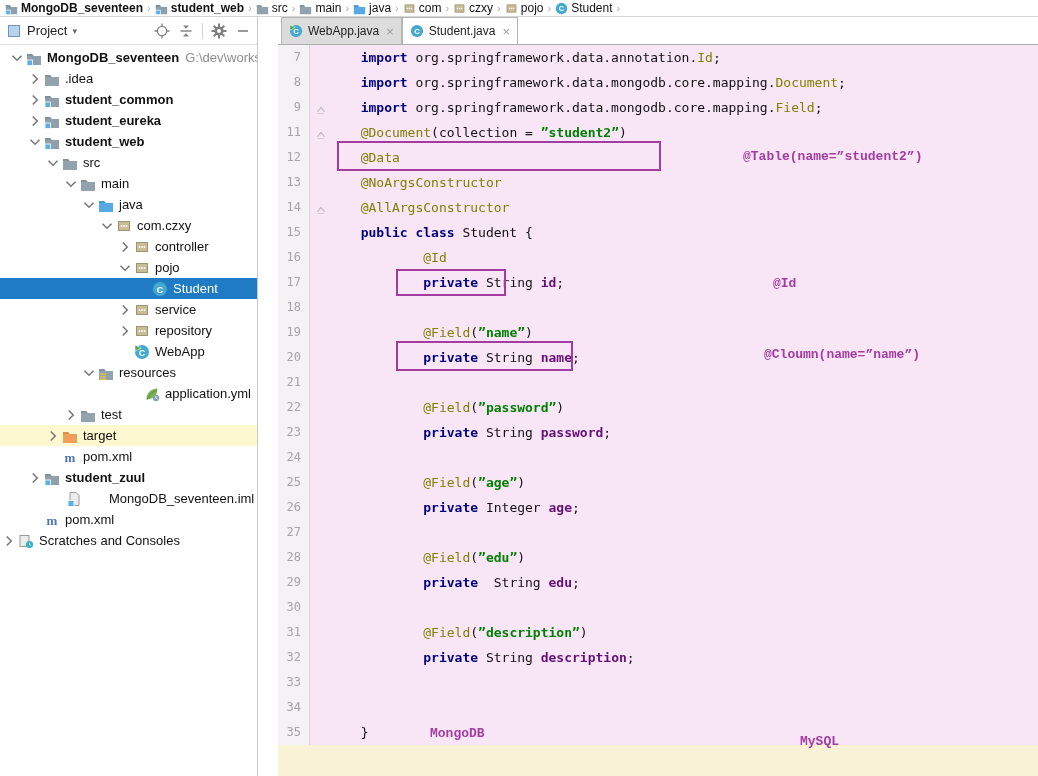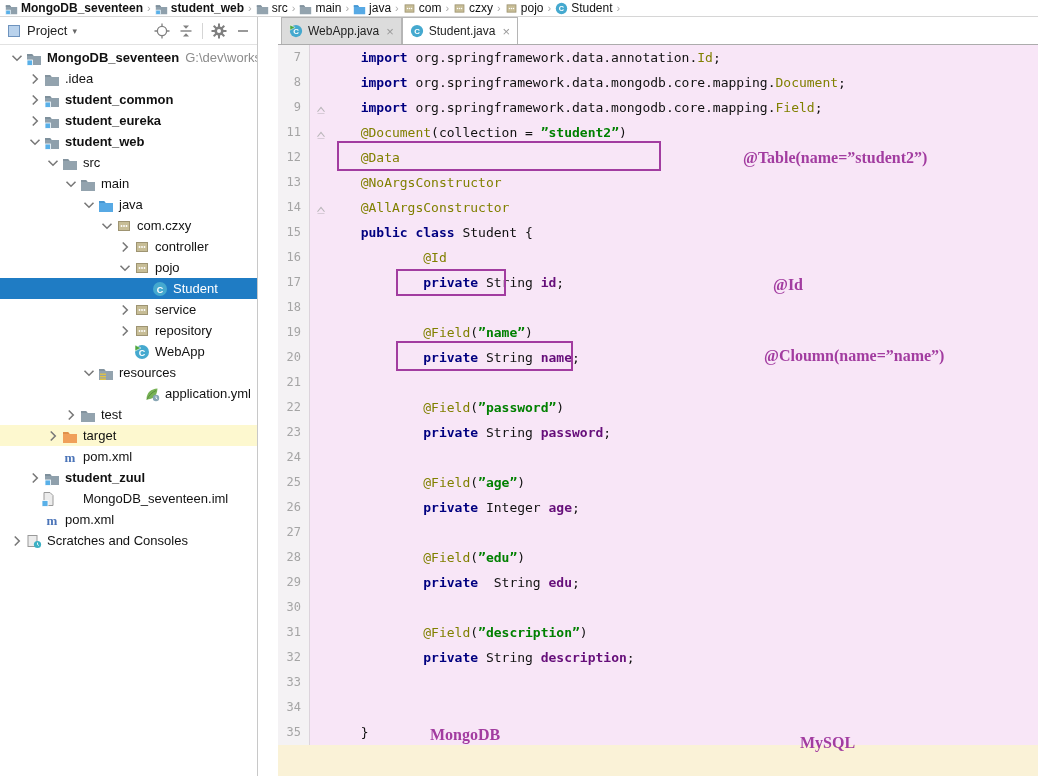--- a/index.html
+++ b/index.html
@@ -61,22 +61,22 @@
   .kw{color:var(--kw);font-weight:bold;}
   .ann{color:var(--ann);}
   .cls{color:var(--ann);}
   .str{color:var(--str);font-weight:bold;}
   .fld{color:var(--fld);font-weight:bold;}
   .pln{color:#111;}
 
   
   .overlays{position:absolute;top:28px;left:0;right:0;bottom:0;pointer-events:none;}
   .obox{position:absolute;border:2px solid var(--accent);}
-  .olabel{position:absolute;color:var(--accent);font-weight:bold;font-size:16px;
-    font-family:Liberation Serif, serif;white-space:pre;}
+  .olabel{position:absolute;color:var(--accent);font-weight:bold;font-size:13px;
+    font-family:Liberation Mono, monospace;white-space:pre;}
 
   .icn{display:inline-flex;width:16px;height:16px;}
   .icn svg{width:100%;height:100%;display:block;}
   .bcbar .icn{width:13px;height:13px;}
   .tab .icn{width:14px;height:14px;}
 </style>
 </head>
 <body>
 
 <div class="root">
@@ -537,40 +537,40 @@
           </span>
           <span class="icn">
             <svg viewBox="0 0 16 16">
               <path d="M1 4h5l1.6 2H15v9H1z" fill="#8FA0AC"></path>
               <path d="M1 4h5l1.6 2H1z" fill="#7E909C"></path>
               <rect x="1" y="10" width="5.5" height="5.5" fill="#59B0E8" stroke="#FFF" stroke-width="0.8"></rect>
             </svg>
           </span>
           <span class="lbl b">student_zuul</span>
         </div>
-        <div class="trow" style=" gap: 22px;">
+        <div class="trow" style="padding-left: 26px; gap: 22px;">
           <span class="chev"></span>
           <span class="icn">
             <svg viewBox="0 0 16 16">
               <path d="M4 1.5h6l3 3v10H4z" fill="#ECECEC" stroke="#9A9A9A"></path>
               <rect x="2" y="9.5" width="6" height="6" fill="#59B0E8" stroke="#FFF" stroke-width="0.8"></rect>
             </svg>
           </span>
           <span class="lbl">MongoDB_seventeen.iml</span>
         </div>
         <div class="trow" style="padding-left: 26px;">
           <span class="chev"></span>
           <span class="icn">
             <svg viewBox="0 0 16 16">
               <text x="8" y="12.5" text-anchor="middle" font-size="13" font-weight="bold" fill="#4B74B8" font-family="Liberation Serif,serif">m</text>
             </svg>
           </span>
           <span class="lbl">pom.xml</span>
         </div>
-        <div class="trow" style="padding-left: 8px;">
+        <div class="trow" style="">
           <span class="chev">
             <svg viewBox="0 0 16 16">
               <polyline points="6,4 10,8 6,12" stroke="#787878" fill="none" stroke-width="1.4"></polyline>
             </svg>
           </span>
           <span class="icn">
             <svg viewBox="0 0 16 16">
               <rect x="2" y="2.5" width="9" height="11" fill="#ECECEC" stroke="#999"></rect>
               <circle cx="11.5" cy="11.5" r="3.6" fill="#3BB0C4"></circle>
               <path d="M11.5 9.6v2l1.4.9" stroke="#FFF" fill="none" stroke-width="0.9"></path>

